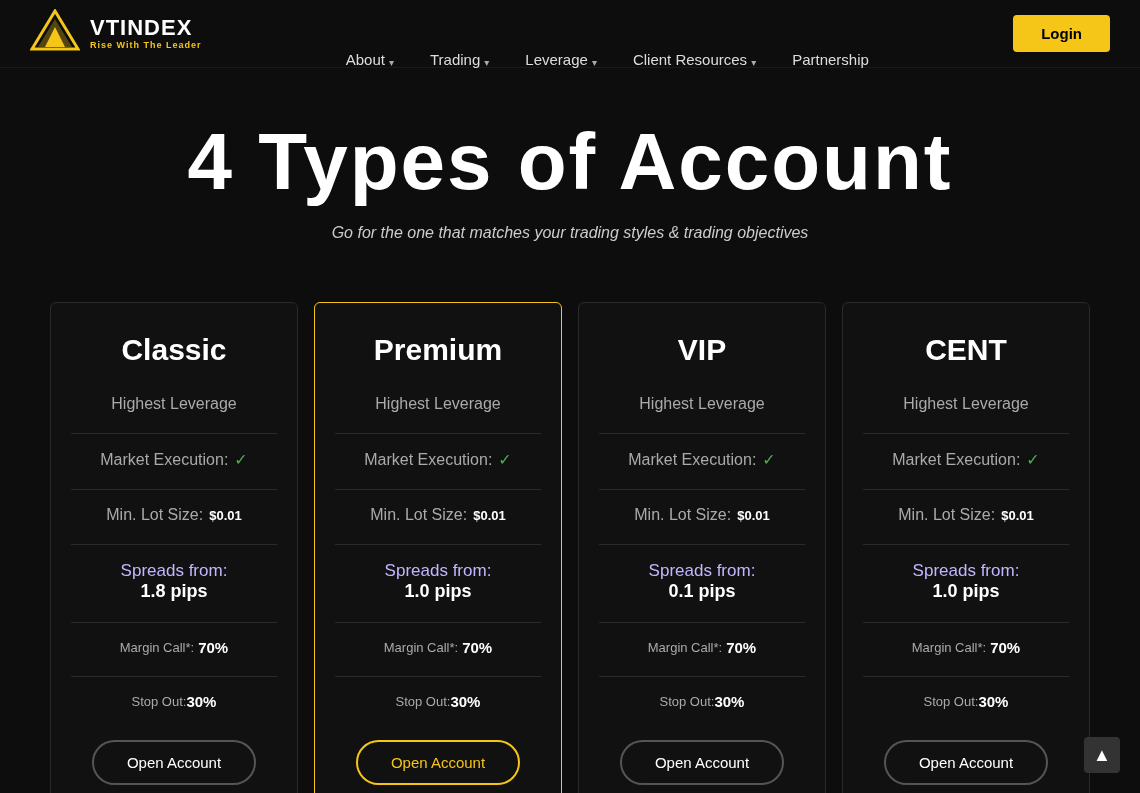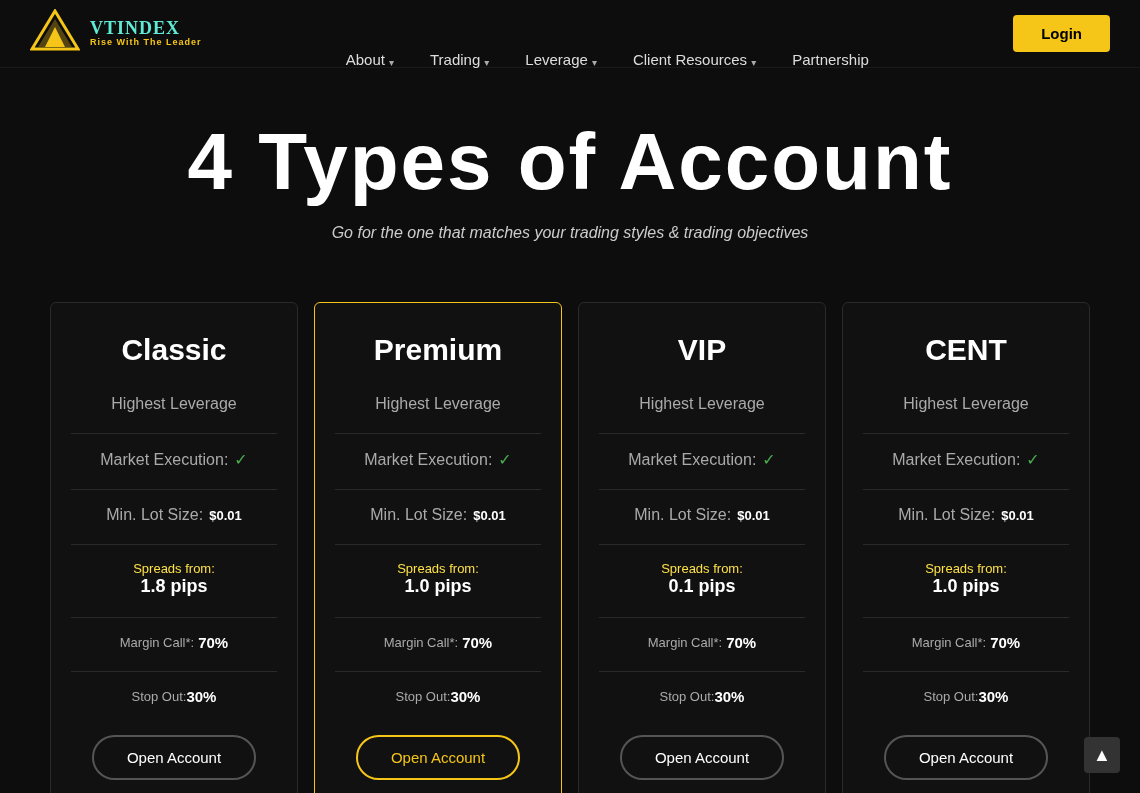--- a/index.html
+++ b/index.html
@@ -35,25 +35,24 @@
       height: 50px;
     }
 
     .logo-text {
       display: flex;
       flex-direction: column;
       line-height: 1.1;
     }
 
     .logo-name {
-      font-size: 18px;
-      font-weight: bold;
-      color: #5eead4;
+      font-size: 22px;
+      font-weight: bold;
+      color: #ffffff;
       letter-spacing: 1px;
-      font-family: Liberation Serif, serif;
     }
 
     .logo-tagline {
       font-size: 9px;
       color: #f5c518;
       letter-spacing: 1px;
       font-weight: bold;
     }
 
     .navbar-nav {
@@ -177,22 +176,22 @@
       color: #4caf50;
       font-size: 16px;
     }
 
     .spreads-row {
       text-align: center;
       margin-bottom: 20px;
     }
 
     .spreads-label {
-      font-size: 13px;
-      color: #fde047;
+      font-size: 17px;
+      color: #c4b5fd;
     }
 
     .spreads-value {
       font-size: 18px;
       font-weight: bold;
       color: #ffffff;
     }
 
     .margin-row {
       display: flex;

